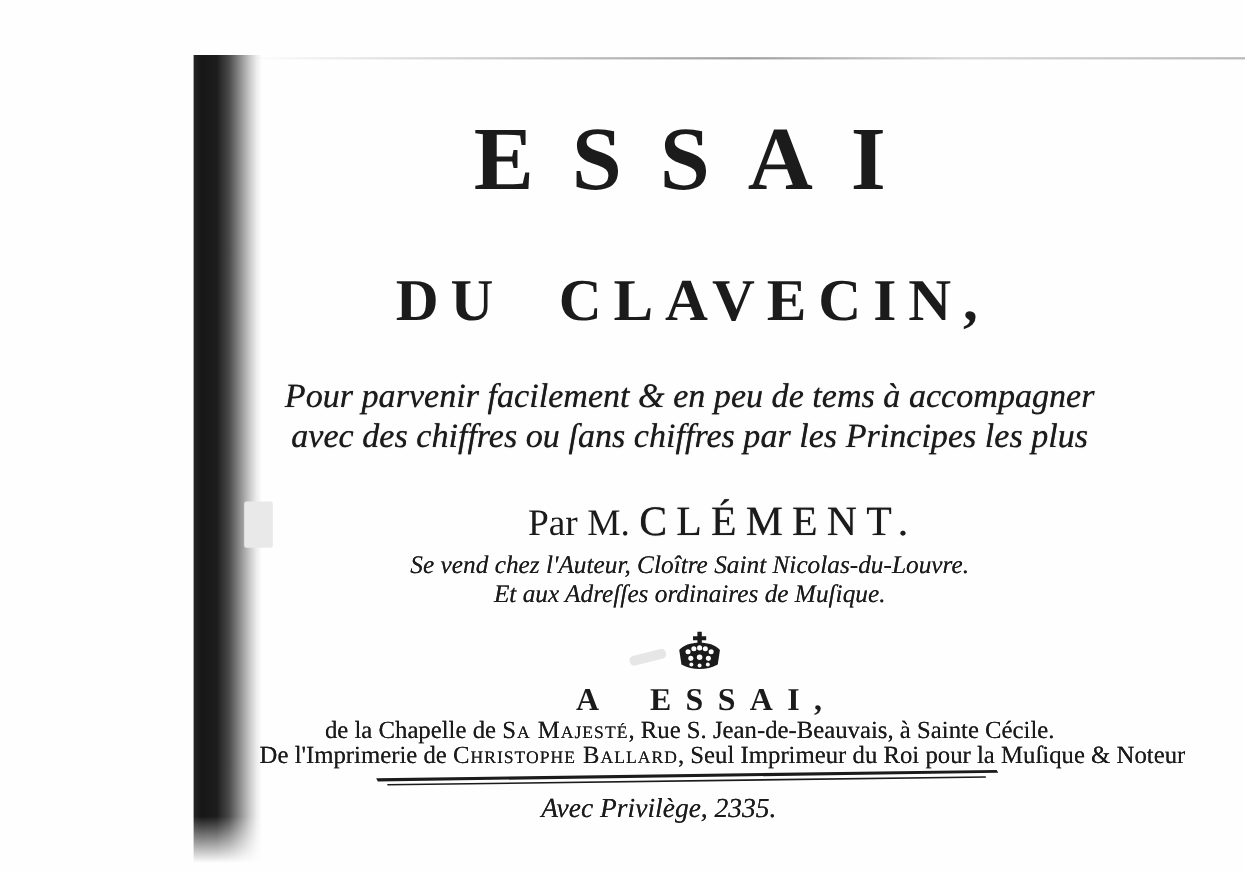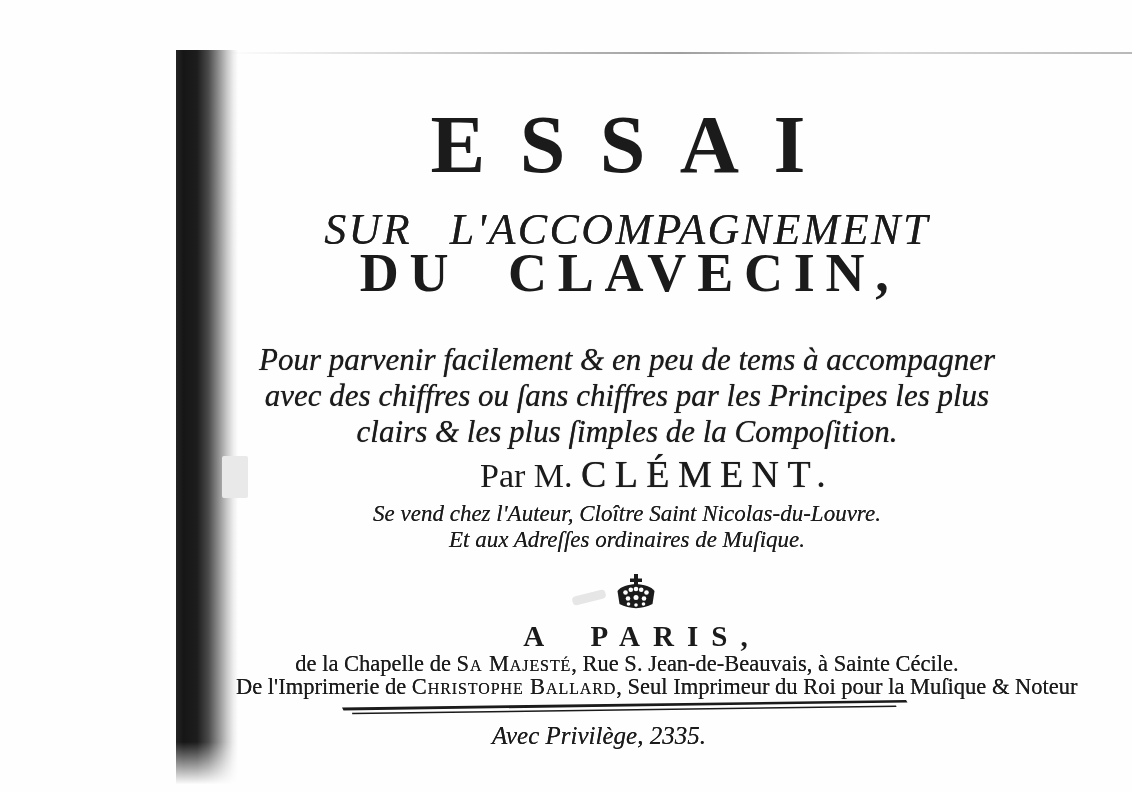--- a/index.html
+++ b/index.html
@@ -93,28 +93,26 @@
   <div class="gutter"></div>
   <div class="gutter-fade-bottom"></div>
   <div class="top-edge"></div>
   <div class="smudge"></div>
   <div class="smudge2"></div>
 
   <div class="content">
 
     <h1 class="blk main-title">ESSAI</h1>
 
-    <div class="blk subtitle">SUR L'ACCOMPAGNEMENT</div>
 
     <div class="blk title2">DU CLAVECIN,</div>
 
     <div class="blk argument">
       <div>Pour parvenir facilement &amp; en peu de tems à accompagner</div>
       <div>avec des chiffres ou ſans chiffres par les Principes les plus</div>
-      <div>clairs &amp; les plus ſimples de la Compoſition.</div>
     </div>
 
     <div class="blk byline">
       <span>Par M. </span><span class="author">CLÉMENT.</span>
     </div>
 
     <div class="blk seller">
       <div>Se vend chez l'Auteur, Cloître Saint Nicolas-du-Louvre.</div>
       <div>Et aux Adreſſes ordinaires de Muſique.</div>
     </div>
@@ -134,21 +132,21 @@
           <circle cx="16" cy="24.5" r="2.3"></circle>
           <circle cx="24" cy="23.5" r="2.5"></circle>
           <circle cx="32" cy="24.5" r="2.3"></circle>
           <circle cx="16.5" cy="30" r="1.8"></circle>
           <circle cx="24" cy="31" r="1.8"></circle>
           <circle cx="31.5" cy="30" r="1.8"></circle>
         </g>
       </svg>
     </div>
 
-    <div class="blk city">A PARIS,</div>
+    <div class="blk city">A ESSAI,</div>
 
     <div class="blk imprint">
       <div><span>de la Chapelle de </span><span class="smallcaps">Sa Majesté</span><span>, Rue S. Jean-de-Beauvais, à Sainte Cécile.</span></div>
       <div><span>De l'Imprimerie de </span><span class="smallcaps">Christophe Ballard</span><span>, Seul Imprimeur du Roi pour la Muſique &amp; Noteur</span></div>
     </div>
 
     <div class="rule-wrap">
       <svg width="572" height="18" viewBox="0 0 572 18" aria-hidden="true">
         <g fill="#1b1b1b">
           <path d="M2 9.5 L566 2 L567.5 4.6 L3.5 12.4 Z"></path>

